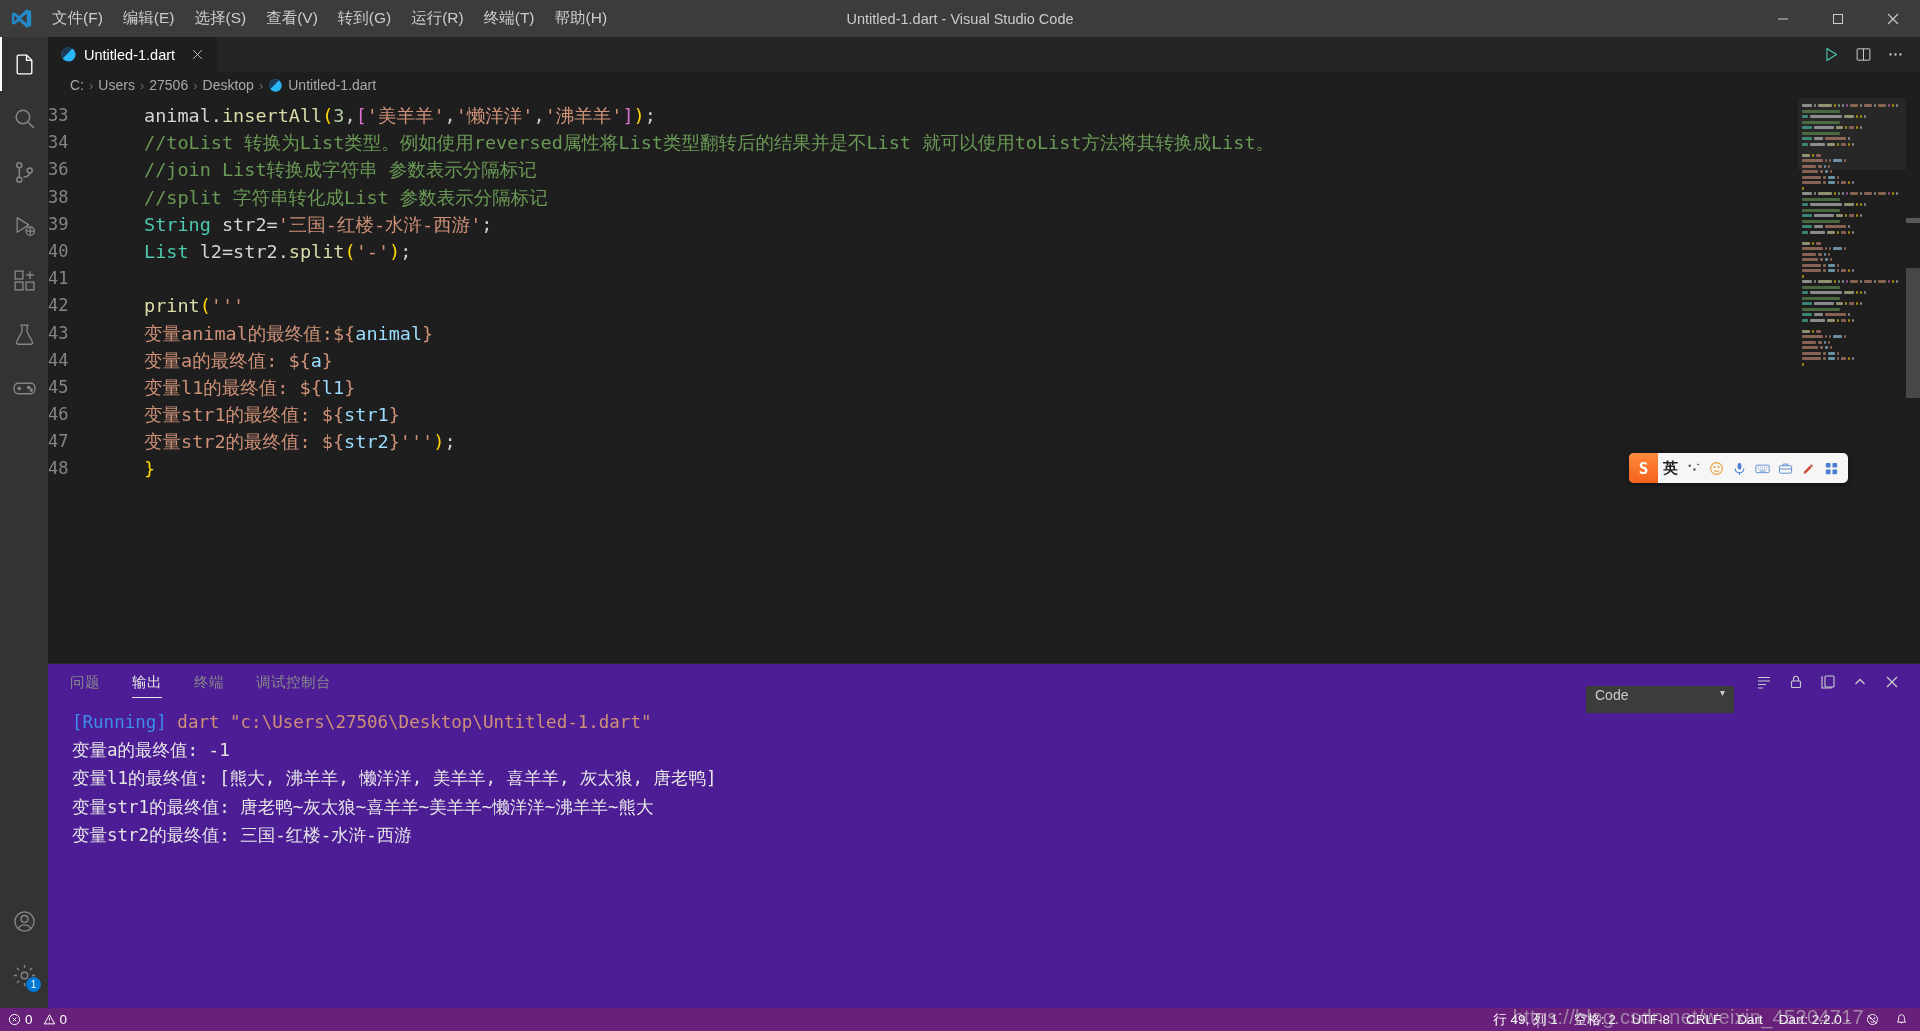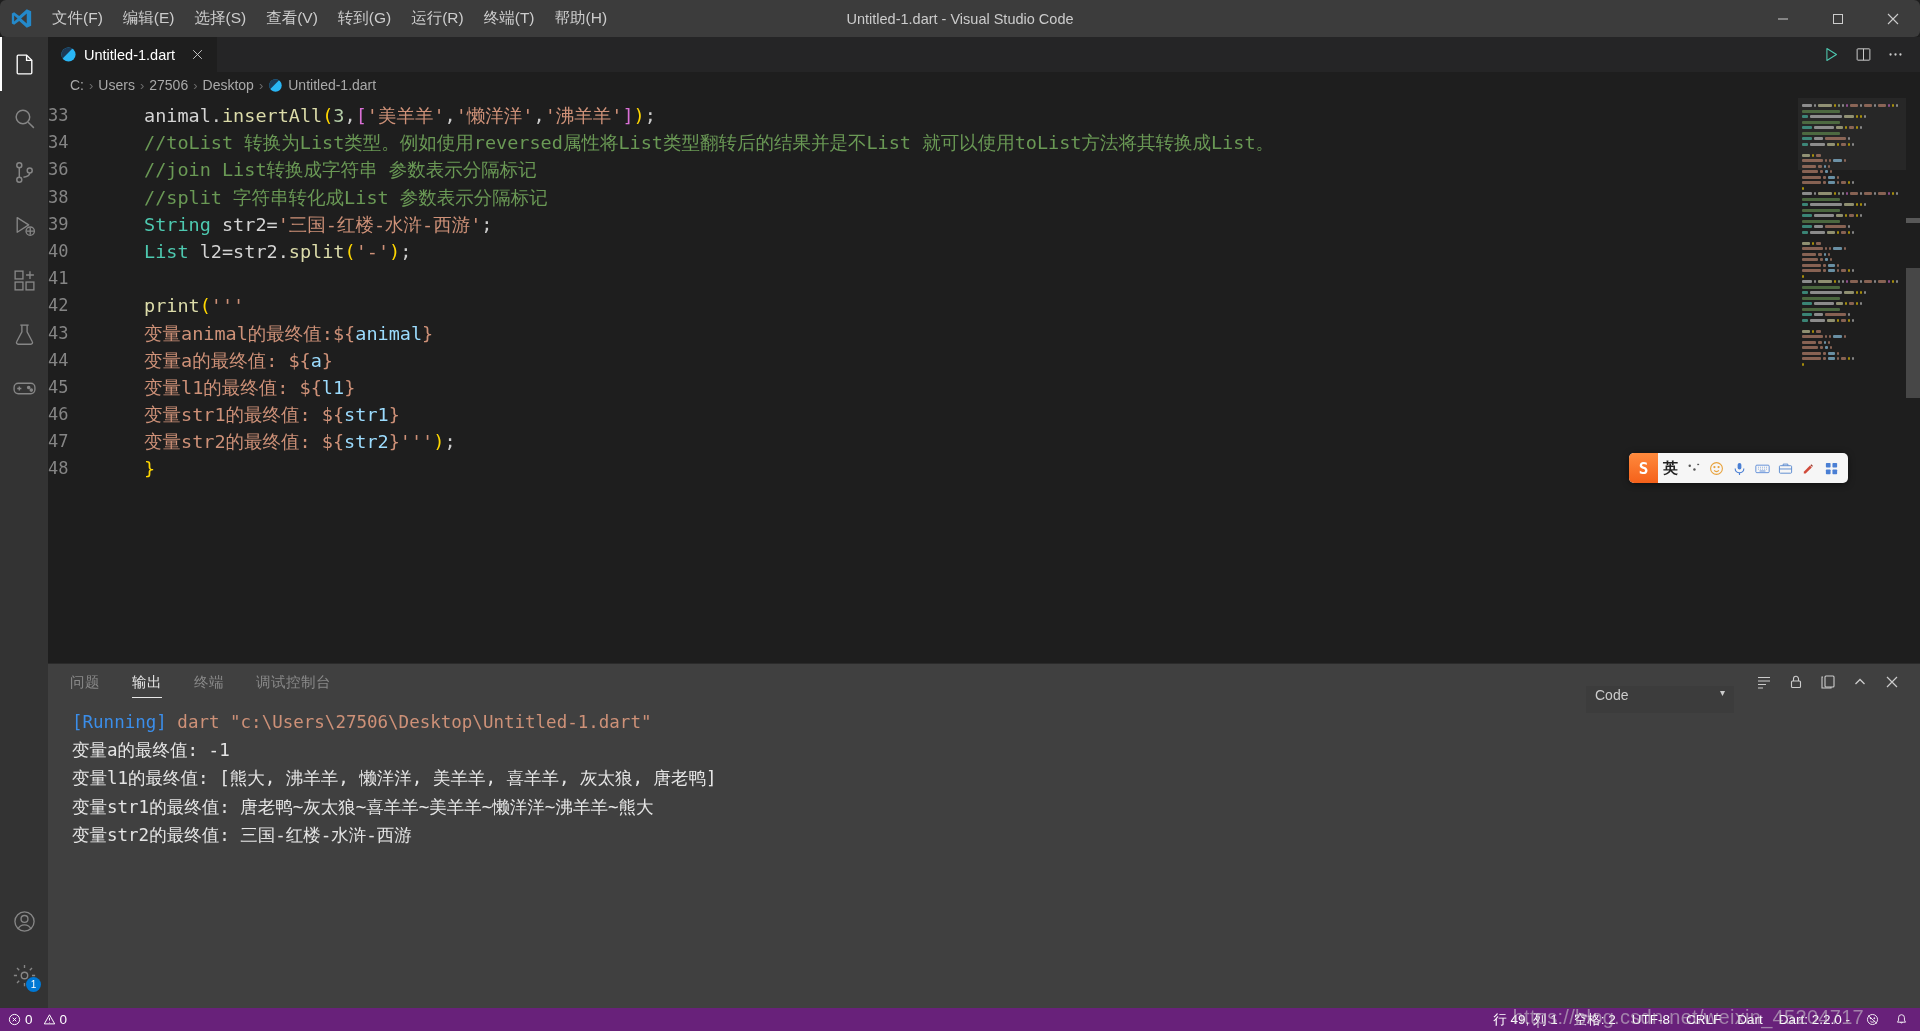--- a/index.html
+++ b/index.html
@@ -12,21 +12,20 @@
   }
   body { display: flex; flex-direction: column; }
 
   
   .titlebar {
     height: 37px; flex: 0 0 37px;
     background: #3c3c3c;
     display: flex; align-items: center;
     position: relative;
     color: #cccccc;
-    border-radius: 6px;
   }
   .vscode-logo {
     width: 42px; height: 37px;
     display: flex; align-items: center; justify-content: center;
   }
   .vscode-logo svg { width: 21px; height: 21px; }
   .menubar { display: flex; align-items: center; height: 37px; }
   .menu-item {
     padding: 0 10px; height: 37px;
     display: flex; align-items: center;
@@ -195,21 +194,21 @@
   .ime-btn {
     min-width: 21px; height: 30px; display: flex; align-items: center;
     justify-content: center; color: #3c3c3c; font-size: 14px;
     padding: 0 2px;
   }
   .ime-btn.cn { font-size: 15px; color: #222; font-weight: 600; }
   .ime-btn svg { width: 15px; height: 15px; }
 
   
   .panel {
-    flex: 0 0 345px; background: #404040;
+    flex: 0 0 345px; background: #4c1d95;
     border-top: 1px solid #2b2b2b;
     display: flex; flex-direction: column; min-height: 0;
   }
   .panel-head {
     height: 36px; flex: 0 0 36px;
     display: flex; align-items: center;
     padding-left: 22px; gap: 0;
   }
   .ptab {
     font-size: 14.5px; color: #8a8a8a;

